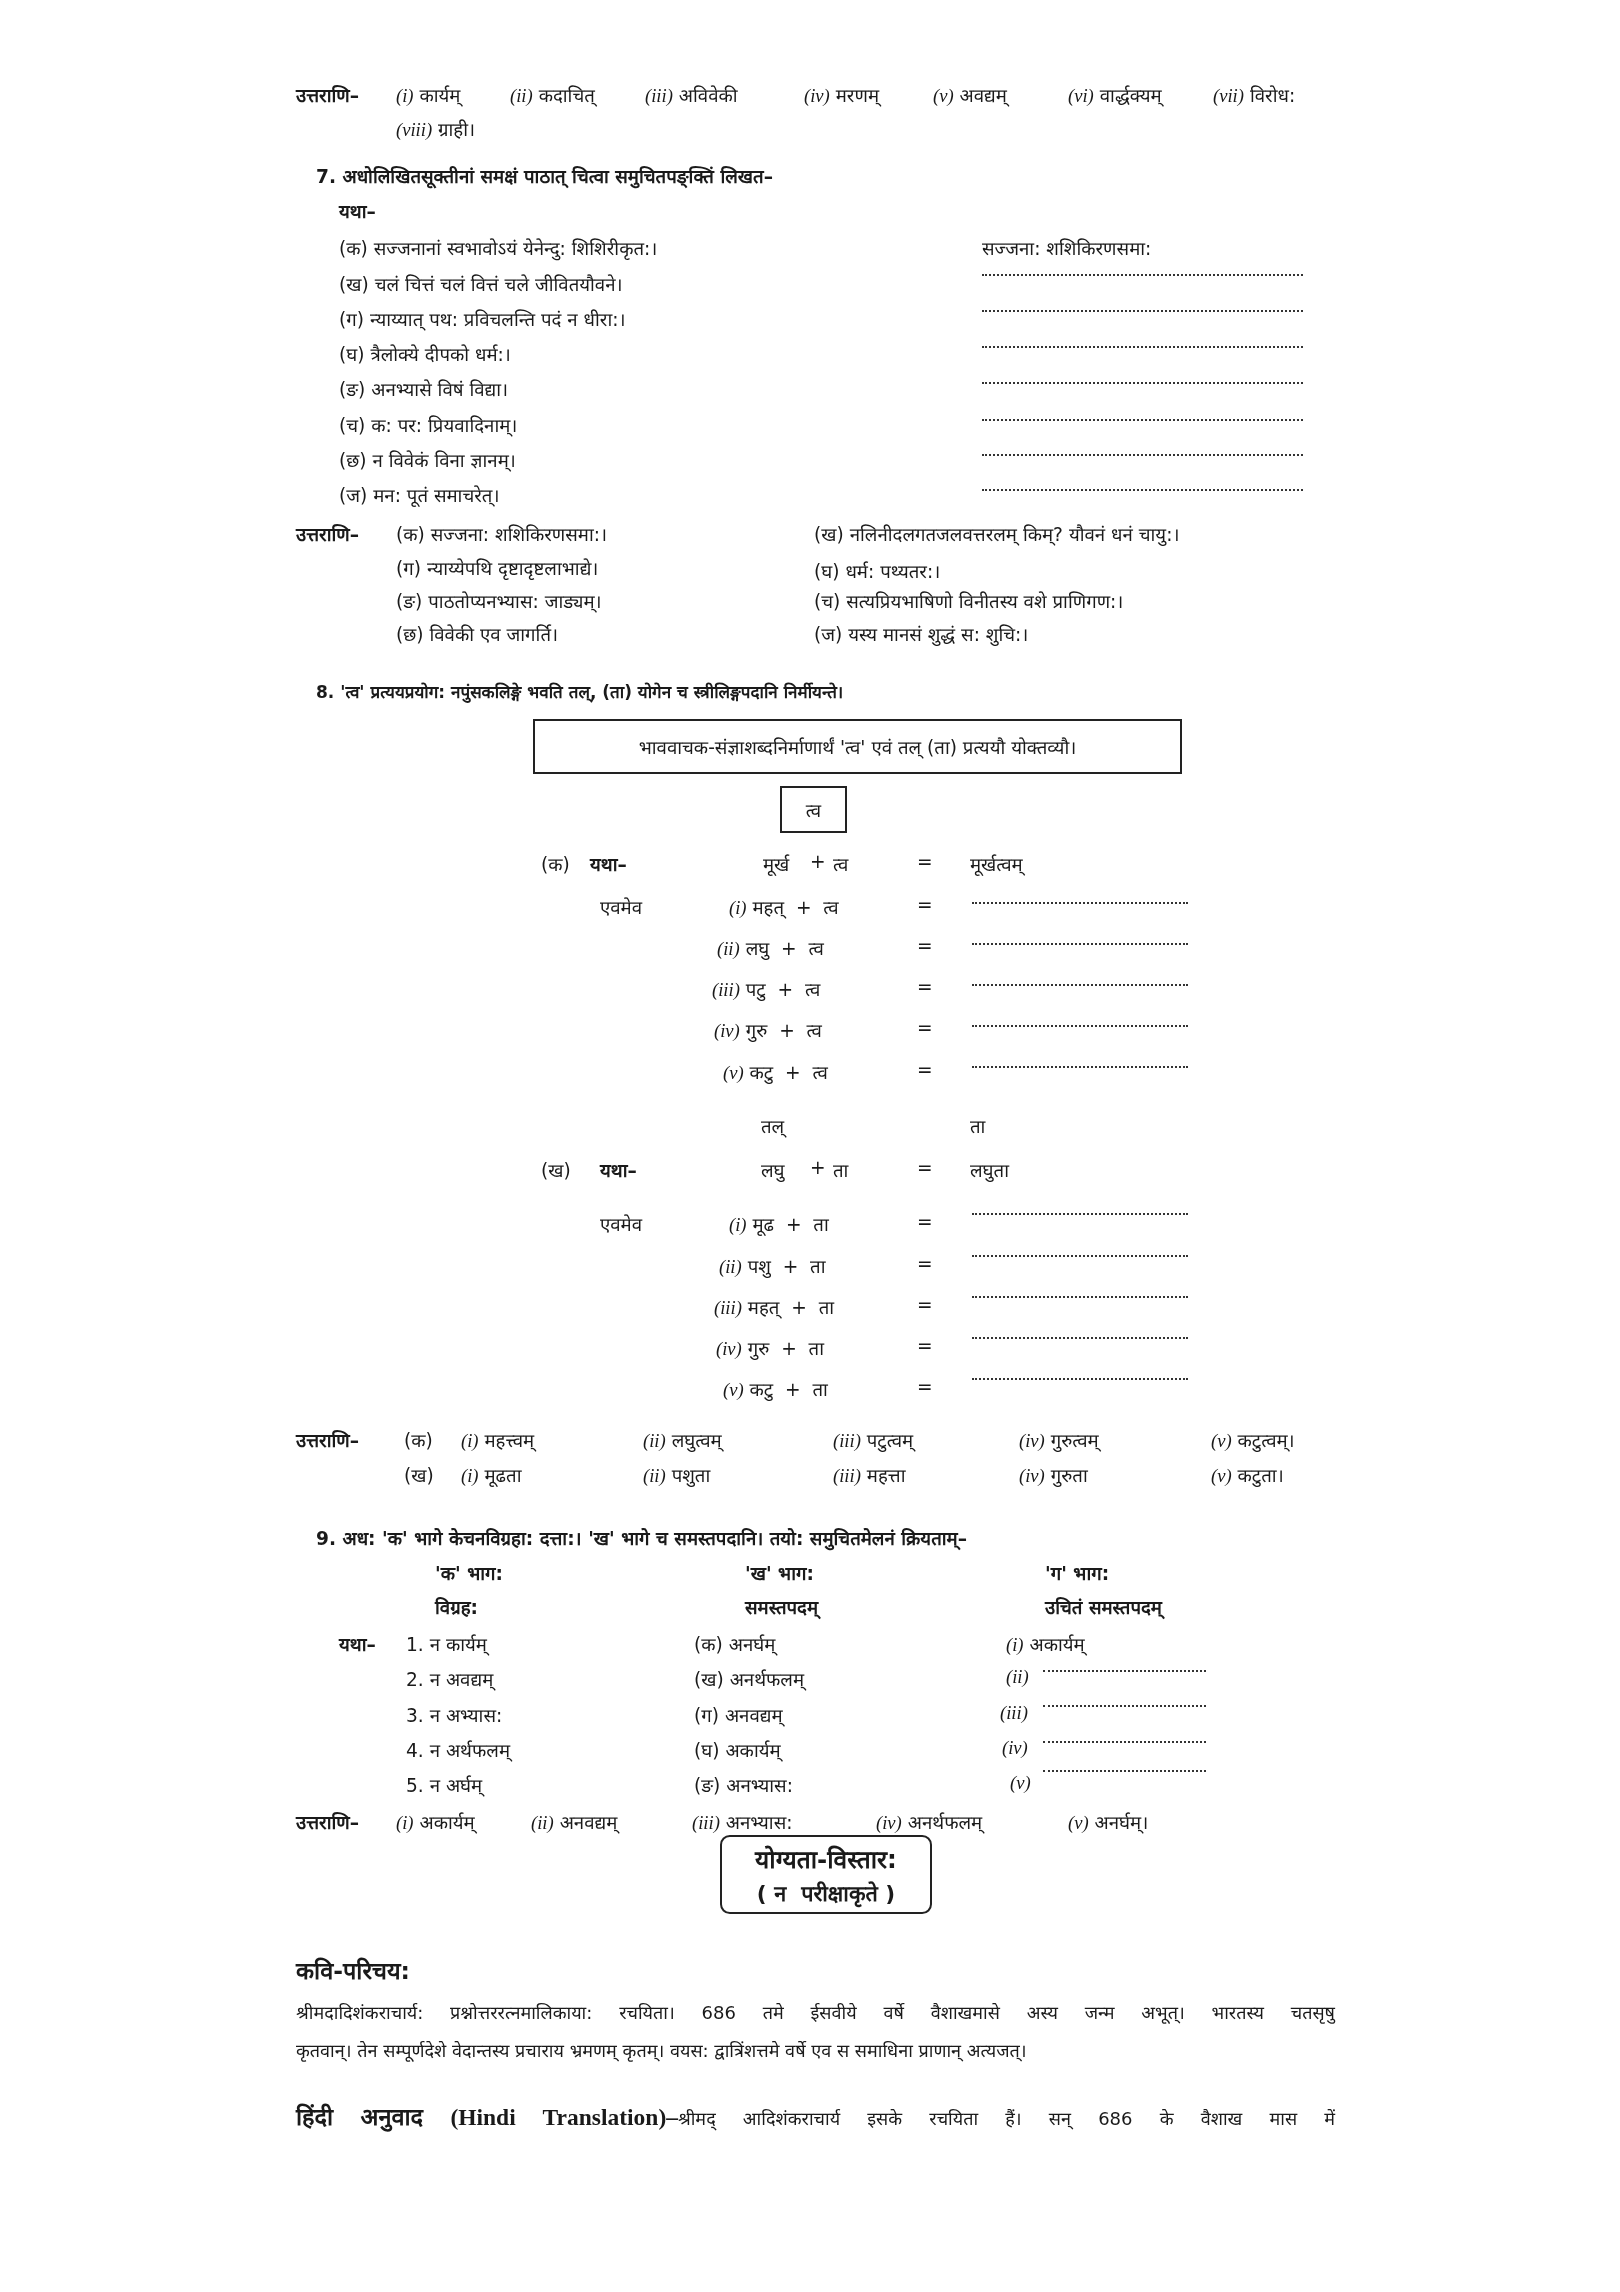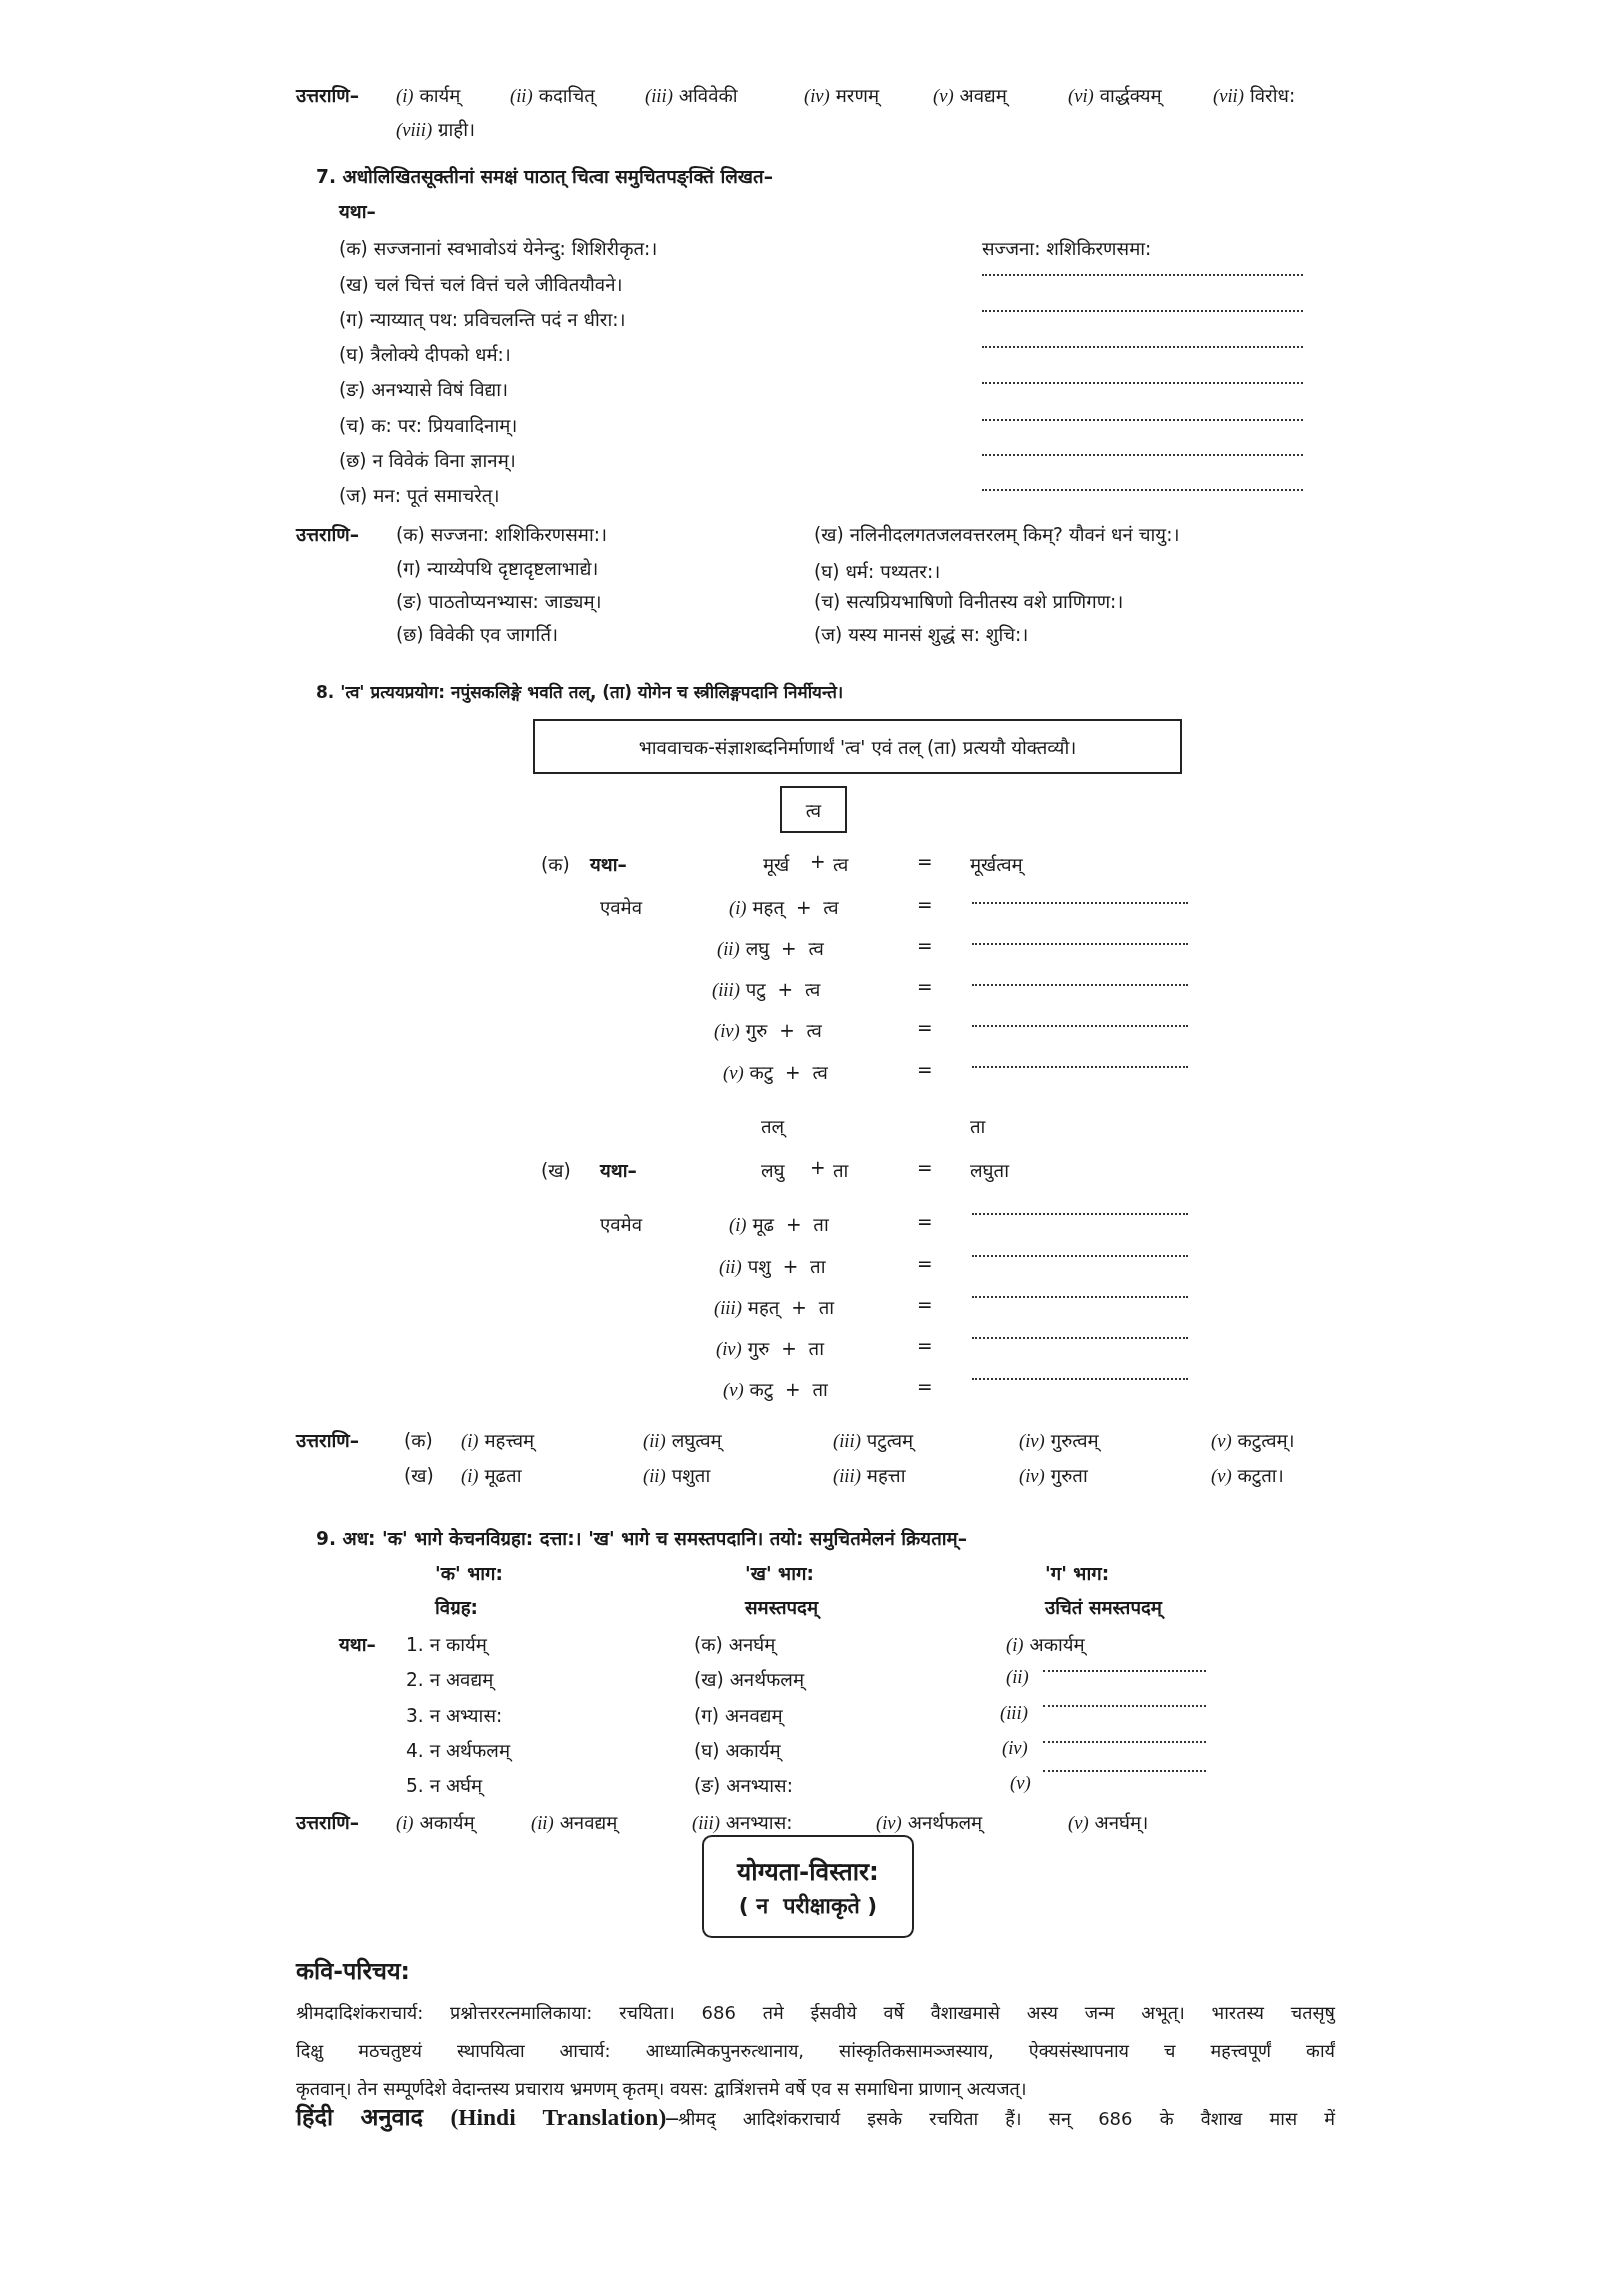--- a/index.html
+++ b/index.html
@@ -197,29 +197,28 @@
   <div class="dots" style="left:1043px; top:1770px; width:163px;"></div>
 
   <span class="abs b" style="left:296px; top:1809px;">उत्तराणि–</span>
   <span class="abs" style="left:396px; top:1809px;"><span class="i">(i)</span> <span>अकार्यम्</span></span>
   <span class="abs" style="left:531px; top:1809px;"><span class="i">(ii)</span> <span>अनवद्यम्</span></span>
   <span class="abs" style="left:692px; top:1809px;"><span class="i">(iii)</span> <span>अनभ्यास:</span></span>
   <span class="abs" style="left:876px; top:1809px;"><span class="i">(iv)</span> <span>अनर्थफलम्</span></span>
   <span class="abs" style="left:1068px; top:1809px;"><span class="i">(v)</span> <span>अनर्घम्।</span></span>
 </div>
 
-<div class="box rounded" style="left:702px; top:1835px; width:212px; height:103px;">
+<div class="box rounded" style="left:720px; top:1835px; width:212px; height:79px;">
   <span class="b" style="font-size:24.5px;">योग्यता-विस्तार:</span>
   <span class="b" style="font-size:21.6px; margin-top:3.9px; white-space:pre;">( न  परीक्षाकृते )</span>
 </div>
 
 <div>
   <span class="abs b" style="left:296px; top:1954px; font-size:23.5px;text-align:center;">कवि-परिचय:</span>
   <div class="para" style="top:1994px;">
     <span class="line">श्रीमदादिशंकराचार्य: प्रश्नोत्तररत्नमालिकाया: रचयिता। 686 तमे ईसवीये वर्षे वैशाखमासे अस्य जन्म अभूत्। भारतस्य चतसृषु</span>
-    <span class="line">दिक्षु मठचतुष्टयं स्थापयित्वा आचार्य: आध्यात्मिकपुनरुत्थानाय, सांस्कृतिकसामञ्जस्याय, ऐक्यसंस्थापनाय च महत्त्वपूर्णं कार्यं</span>
     <span class="line last">कृतवान्। तेन सम्पूर्णदेशे वेदान्तस्य प्रचाराय भ्रमणम् कृतम्। वयस: द्वात्रिंशत्तमे वर्षे एव स समाधिना प्राणान् अत्यजत्।</span>
   </div>
   <div class="para" style="top:2098px;">
     <span class="line"><span class="serif-bold">हिंदी अनुवाद (Hindi Translation)–</span><span>श्रीमद् आदिशंकराचार्य इसके रचयिता हैं। सन् 686 के वैशाख मास में</span></span>
   </div>
 </div>
 
 
 </body></html>

